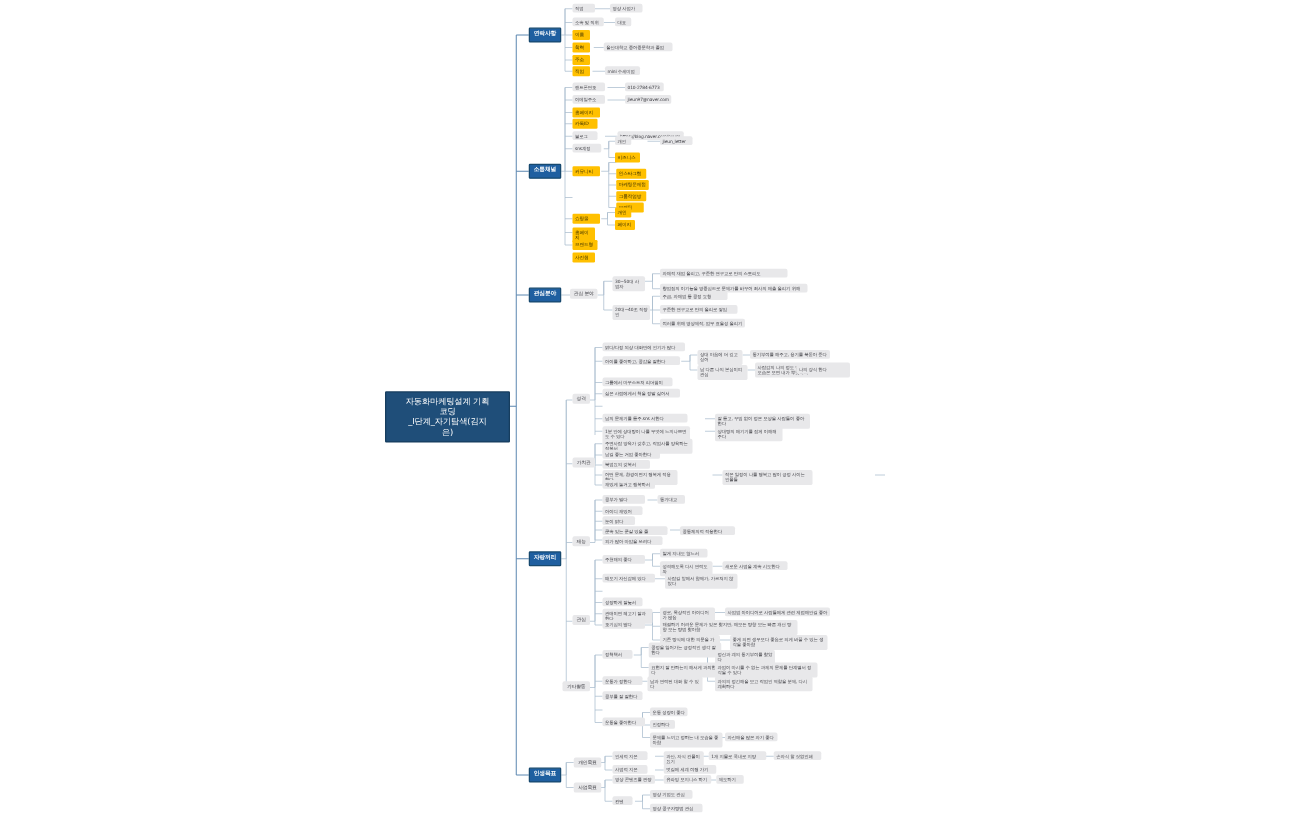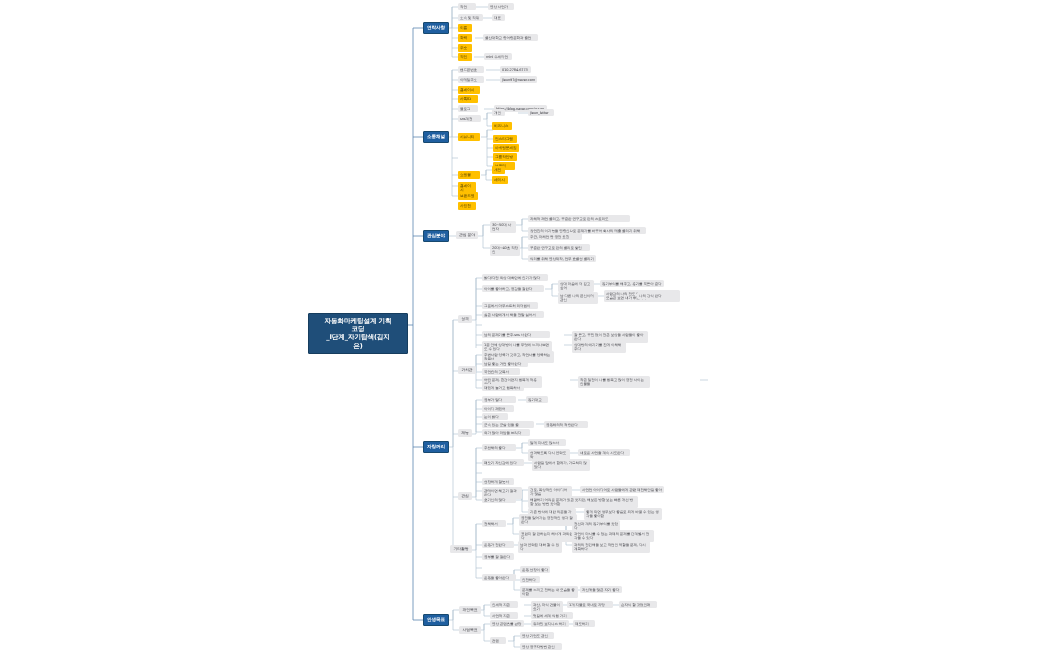--- a/index.html
+++ b/index.html
@@ -26,21 +26,21 @@
     position: absolute;
     white-space: pre-wrap;
     line-height: 1.25;
     border-radius: 1px;
   }
   
   .n-root {
     background: #1F4E79;
     color: #ffffff;
     font-size: 6.6px;
-    font-weight: bold;
+    font-weight: normal;
     text-align: center;
     padding: 3px 15px;
     border: 1px solid #163d5e;
     letter-spacing: -0.1px;
   }
   
   .n-l1 {
     background: #1F5FA0;
     color: #ffffff;
     font-size: 4.6px;

